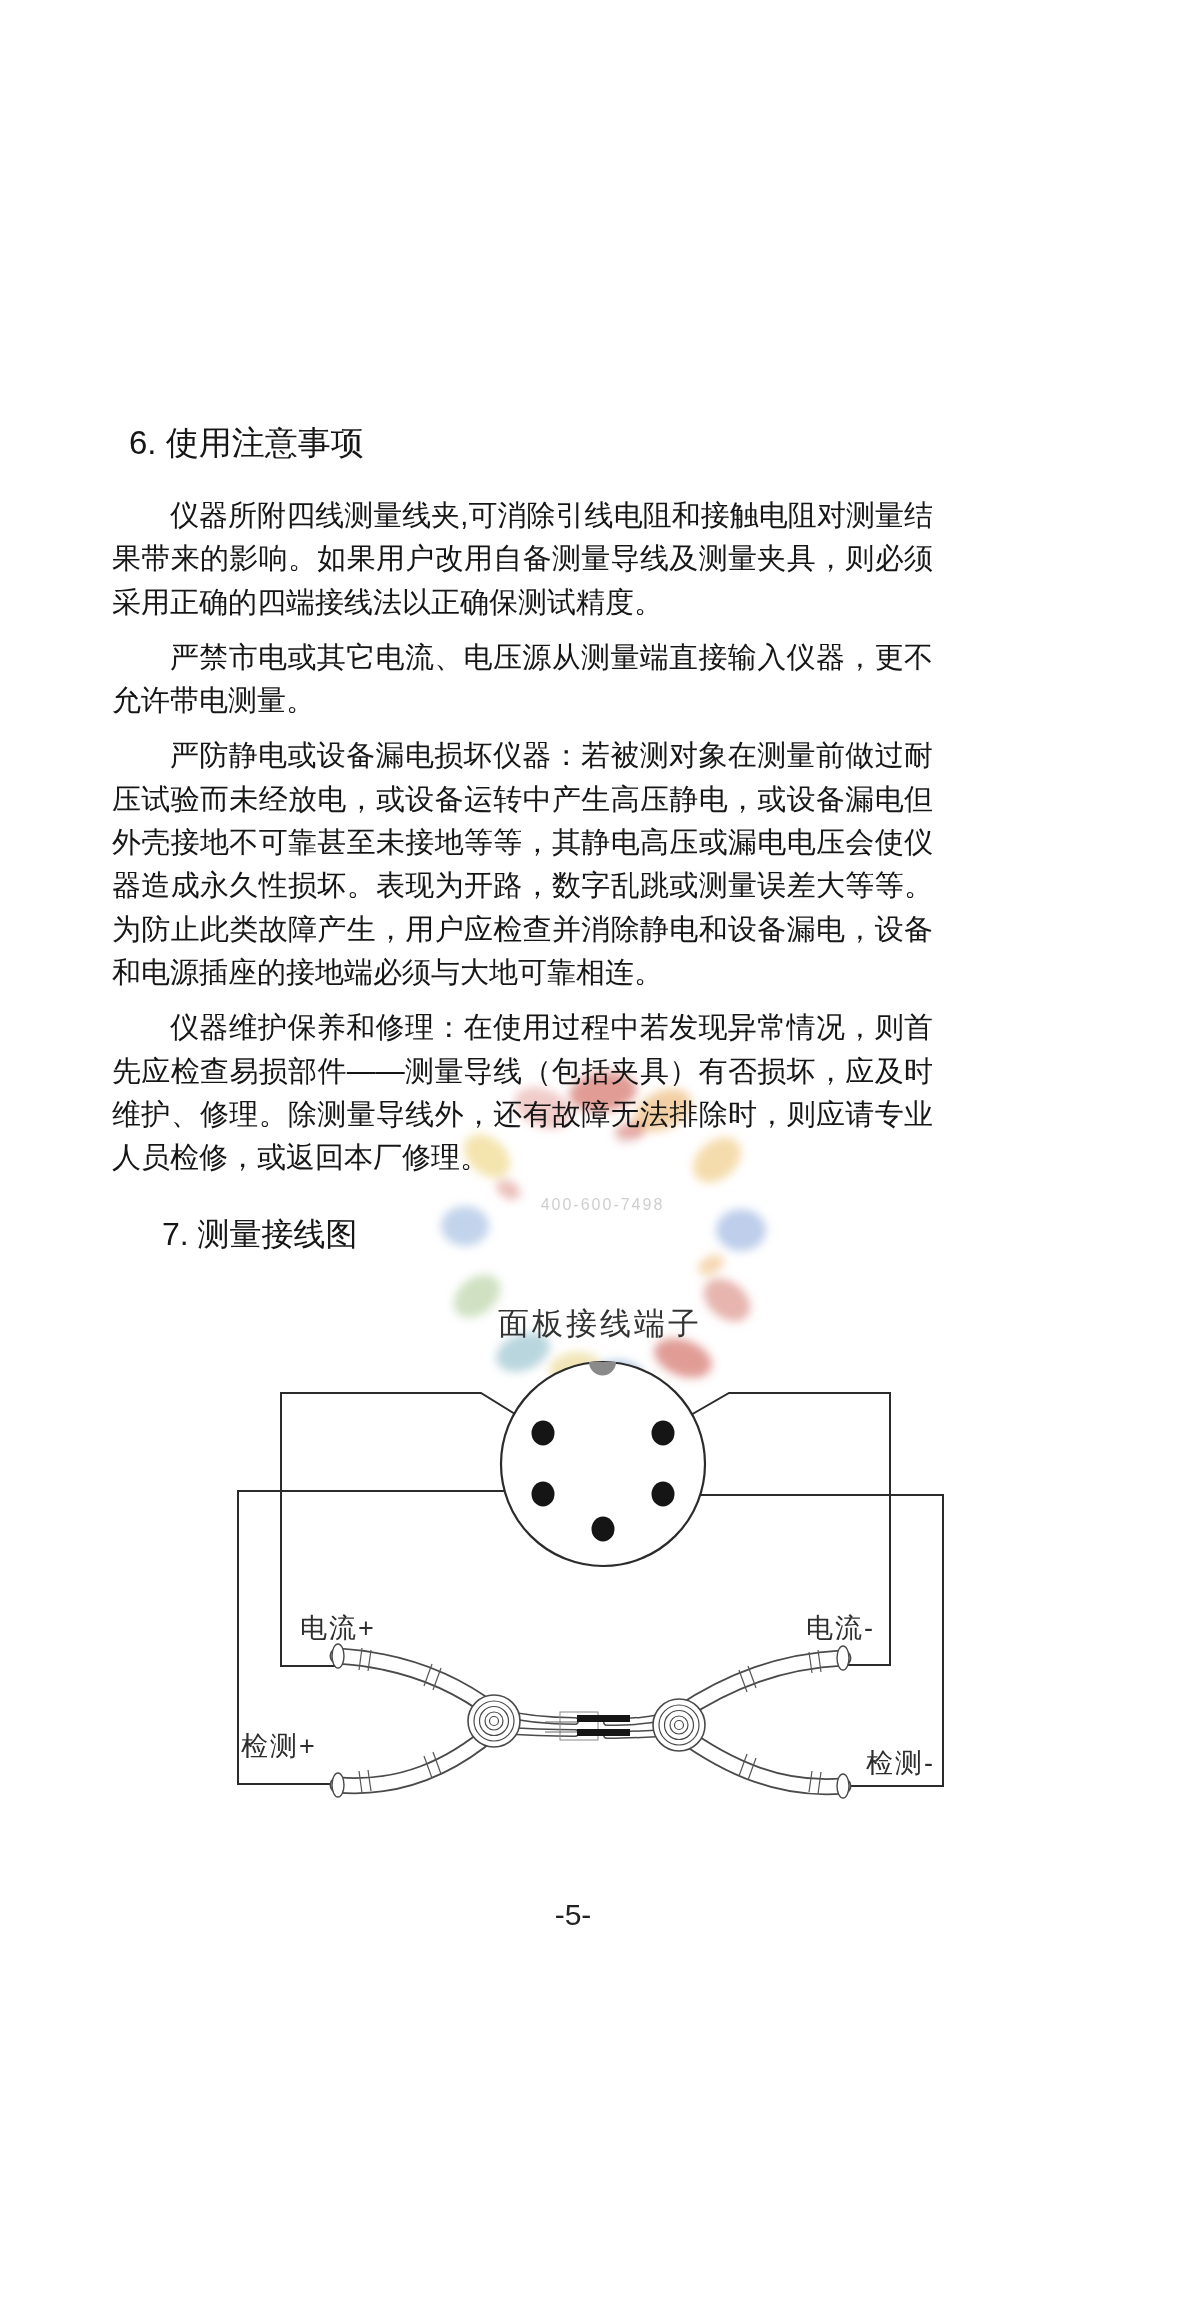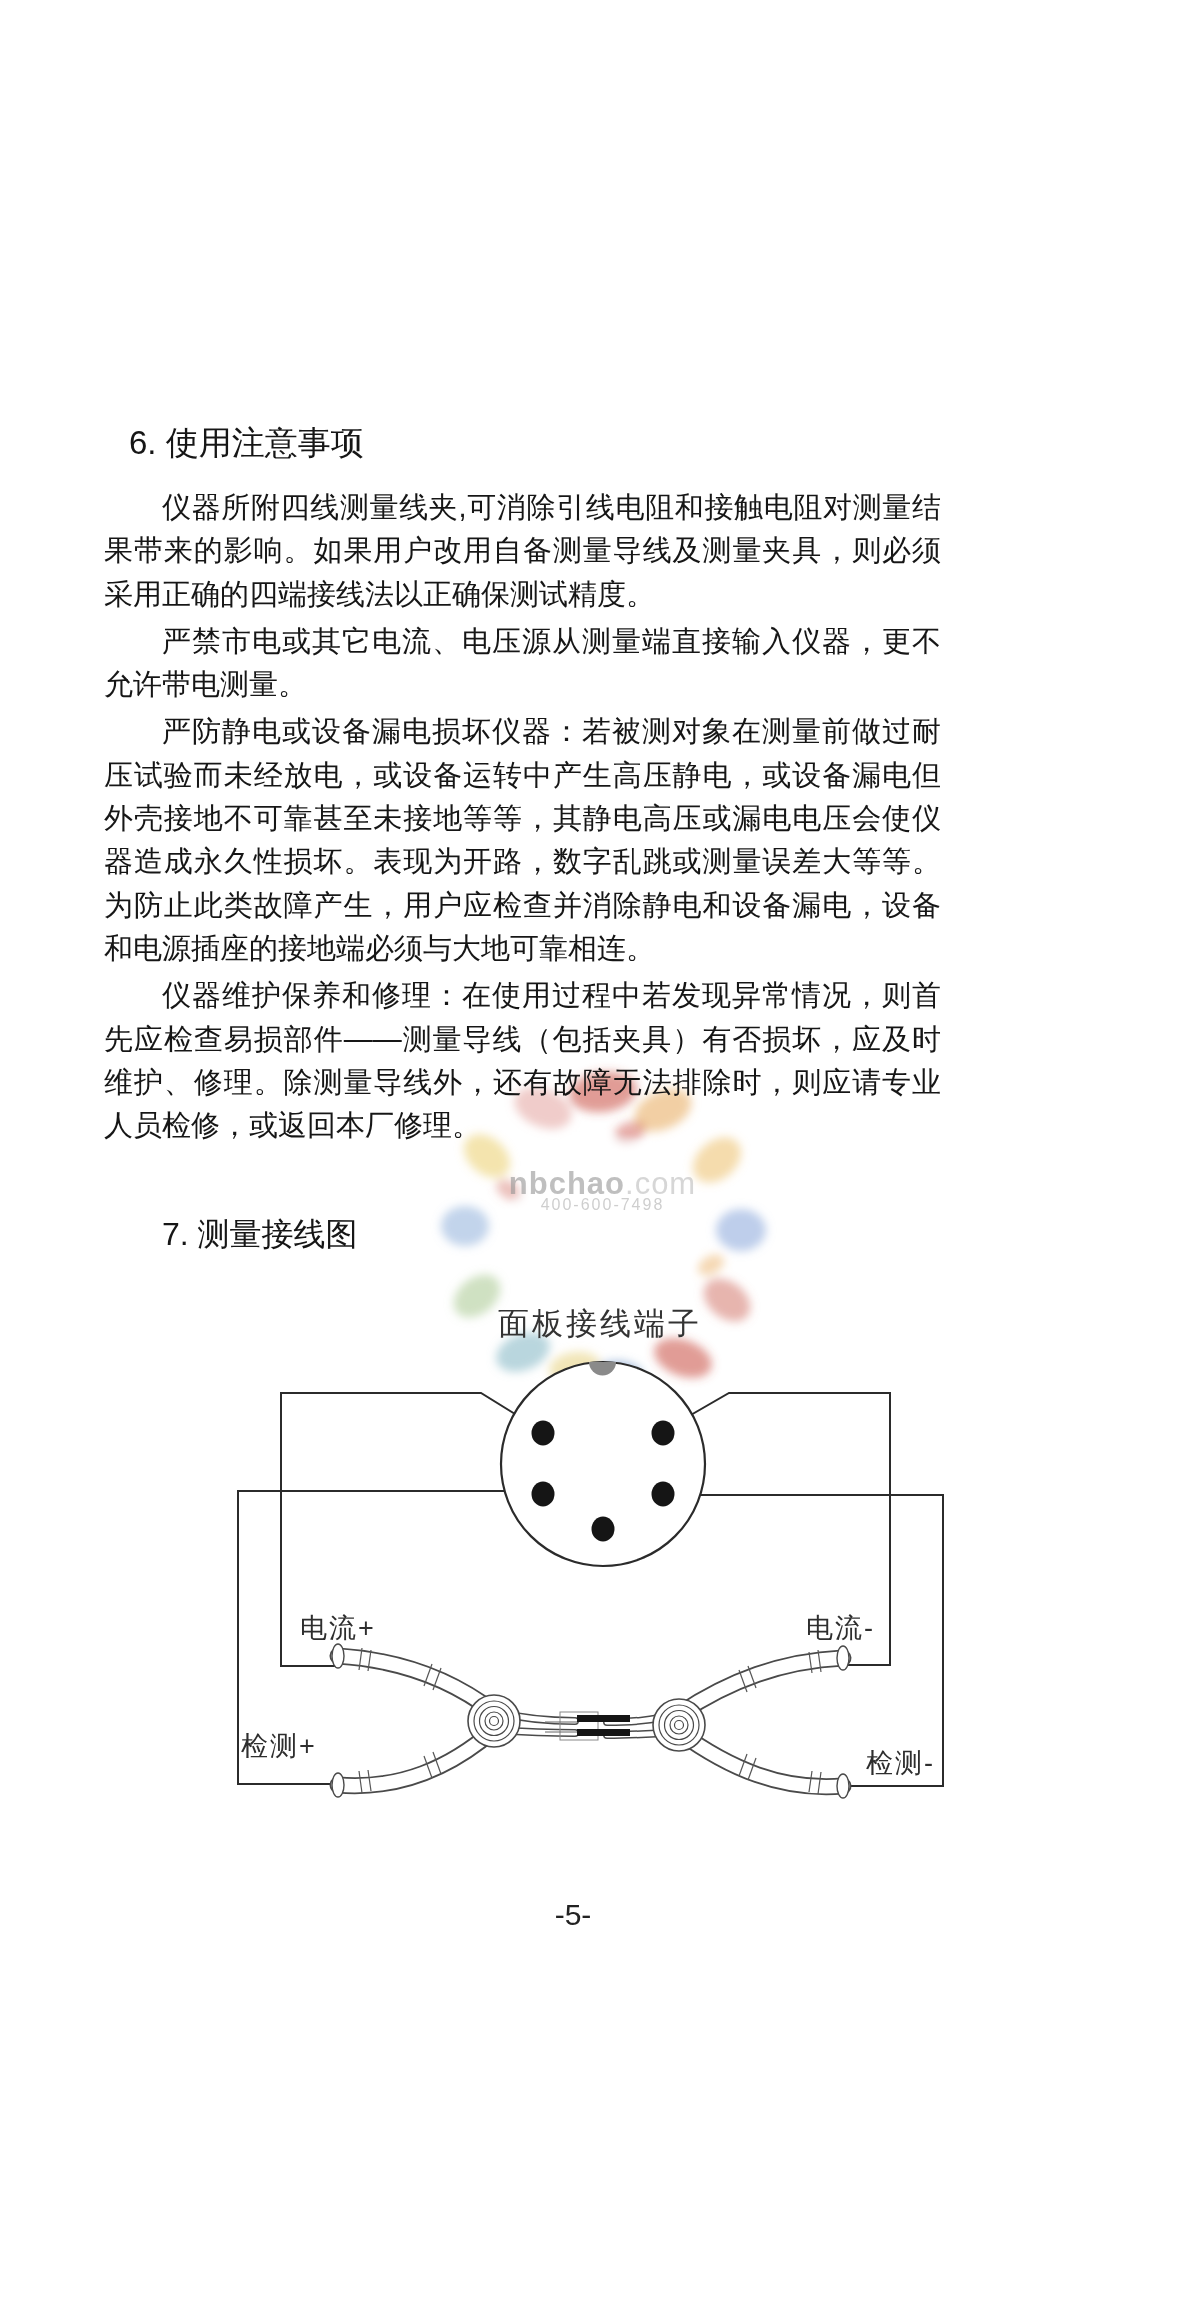--- a/index.html
+++ b/index.html
@@ -26,21 +26,21 @@
     font-size:16px;letter-spacing:2px;color:rgba(165,165,165,0.55);
   }
   
   .sec-heading{position:absolute;z-index:2;font-size:33px;line-height:38px;color:#161616;}
   #sec6-heading{left:129px;top:424px;}
   #sec7-heading{left:162px;top:1176px;font-size:32px;margin-top:39px;}
   .body-block{
     position:absolute;left:100px;top:482px;width:845px;z-index:2;
     font-size:29px;line-height:43.3px;text-align:justify;color:#161616;
   }
-  .body-block p{margin:4px;text-indent:58px;}
+  .body-block p{margin:12px;text-indent:58px;}
   #sec7-para{
     position:absolute;left:118px;top:1228px;width:815px;z-index:2;
     font-size:32px;line-height:34px;text-align:justify;text-indent:62px;color:#161616;
   }
   .diagram-title{
     position:absolute;left:0;top:1303px;width:1200px;z-index:3;text-align:center;
     font-size:31px;letter-spacing:3px;color:#333;
   }
   .diagram-label{position:absolute;z-index:3;font-size:27px;letter-spacing:2px;color:#2e2e2e;}
   #label-current-plus{left:300px;top:1610px;}
@@ -78,21 +78,20 @@
         <ellipse cx="84" cy="130" rx="14" ry="9" fill="#d4766b" fill-opacity="0.45" transform="rotate(30 84 130)"></ellipse>
         <ellipse cx="286" cy="205" rx="14" ry="9" fill="#e8a859" fill-opacity="0.45" transform="rotate(-30 286 205)"></ellipse>
         <circle cx="178" cy="168" r="88" fill="#ffffff" fill-opacity="0.85"></circle>
       </g>
       <defs>
         <filter id="wmblur" x="-20%" y="-20%" width="140%" height="140%">
           <feGaussianBlur stdDeviation="5"></feGaussianBlur>
         </filter>
       </defs>
     </svg>
-    <div class="wm-domain"><span>nbchao</span><span class="suffix">.com</span></div>
     <div class="wm-phone">400-600-7498</div>
   </div>
 
   <div id="sec6-heading" class="sec-heading">6. 使用注意事项</div>
   <div class="body-block">
     <p>仪器所附四线测量线夹,可消除引线电阻和接触电阻对测量结果带来的影响。如果用户改用自备测量导线及测量夹具，则必须采用正确的四端接线法以正确保测试精度。</p>
     <p>严禁市电或其它电流、电压源从测量端直接输入仪器，更不允许带电测量。</p>
     <p>严防静电或设备漏电损坏仪器：若被测对象在测量前做过耐压试验而未经放电，或设备运转中产生高压静电，或设备漏电但外壳接地不可靠甚至未接地等等，其静电高压或漏电电压会使仪器造成永久性损坏。表现为开路，数字乱跳或测量误差大等等。为防止此类故障产生，用户应检查并消除静电和设备漏电，设备和电源插座的接地端必须与大地可靠相连。</p>
     <p>仪器维护保养和修理：在使用过程中若发现异常情况，则首先应检查易损部件——测量导线（包括夹具）有否损坏，应及时维护、修理。除测量导线外，还有故障无法排除时，则应请专业人员检修，或返回本厂修理。</p>
   </div>

